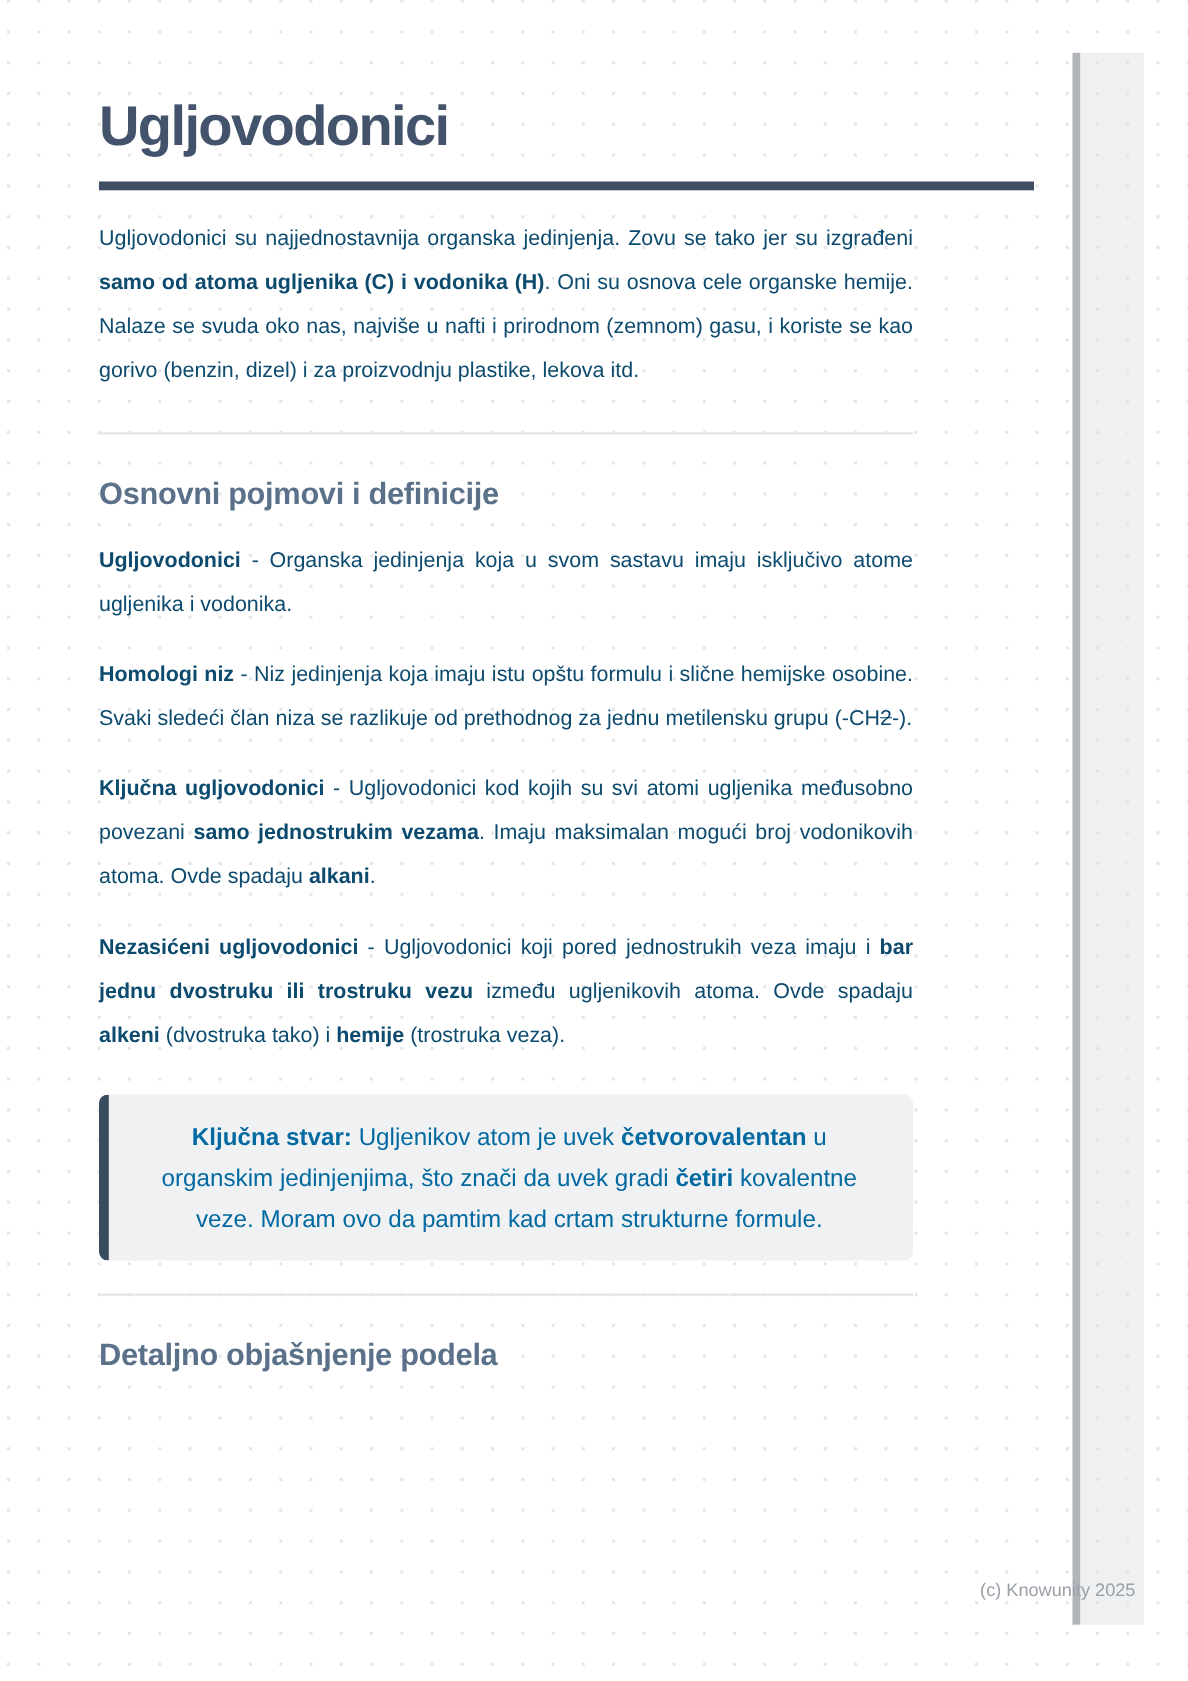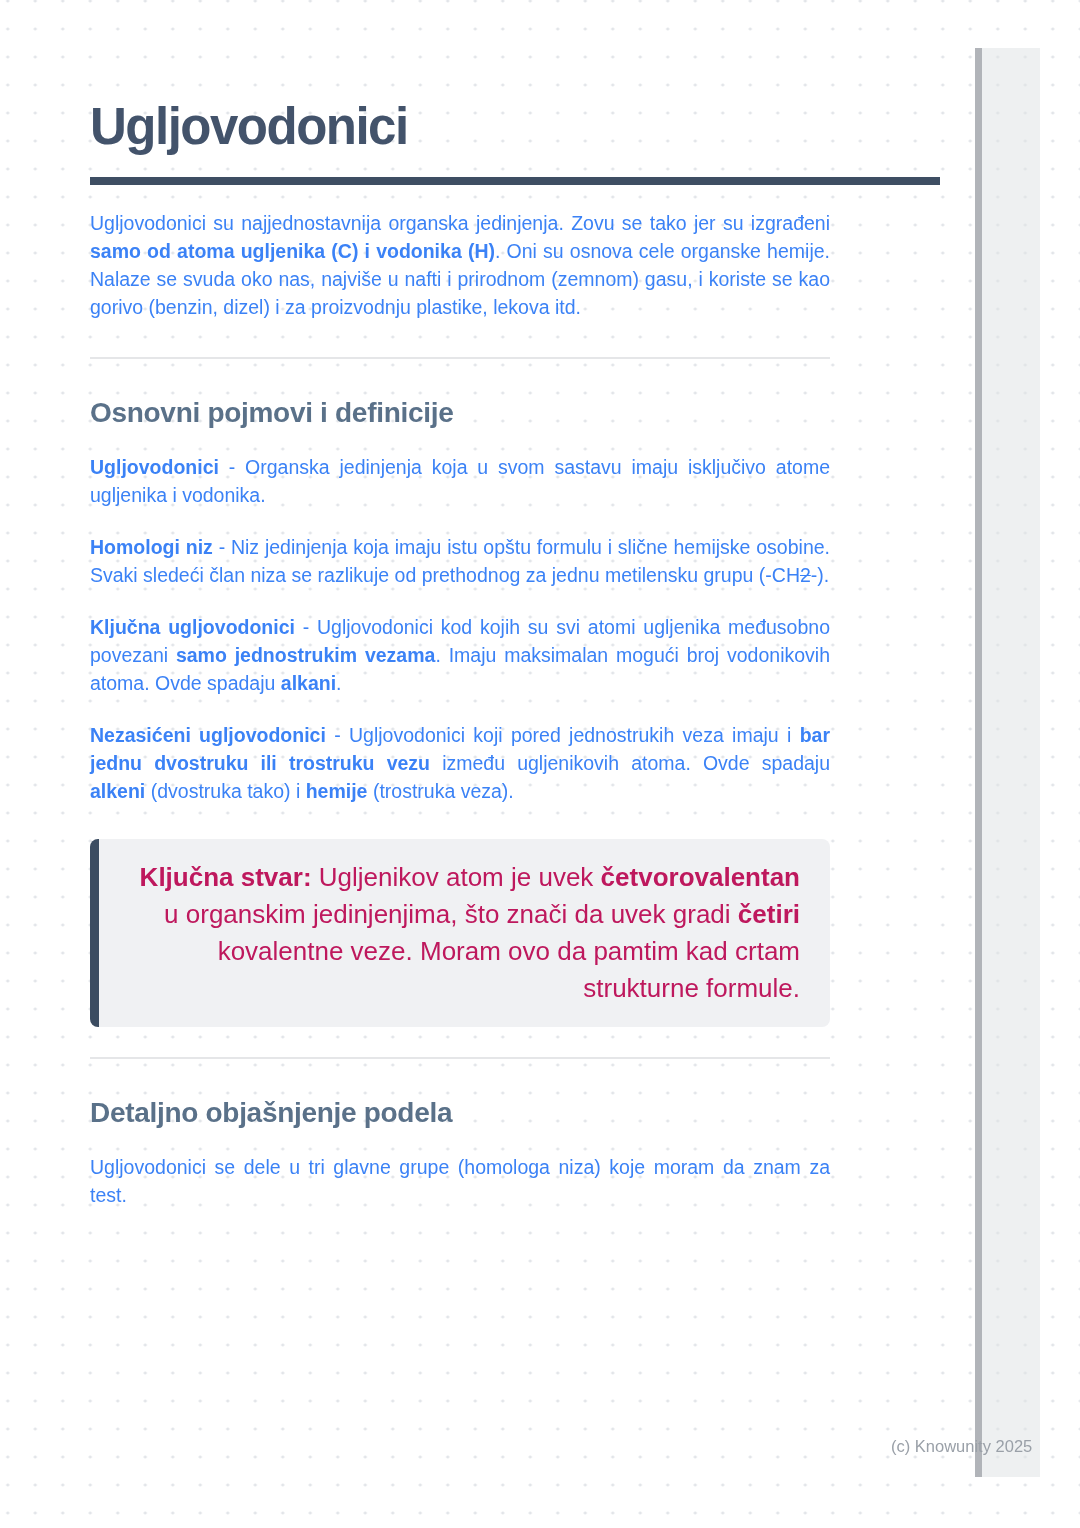--- a/index.html
+++ b/index.html
@@ -5,46 +5,46 @@
   html,body{margin:0;padding:0;}
   body{
     width:1080px;height:1528px;position:relative;overflow:hidden;
     background-color:#ffffff;
     background-image:radial-gradient(circle,#e2e5e9 1.4px,rgba(255,255,255,0) 1.7px);
     background-size:27.5px 28px;
     background-position:49px 43px;
     font-family:"Liberation Sans",sans-serif;
     color:#272c33;
   }
-  .content{position:absolute;left:90px;top:0;width:850px;margin-top:12px;}
+  .content{position:absolute;left:90px;top:0;width:850px;}
   .doc-title{
     margin:86px 0 0;font-size:51px;line-height:1.15;font-weight:800;
     letter-spacing:-1.5px;color:#43536b;
   }
   .title-rule{width:850px;height:8px;background:#3e4e63;margin-top:20px;border:none;}
   .section-heading{
     width:740px;font-size:28px;line-height:32px;font-weight:700;
     color:#5a7189;margin:50px 0 0;letter-spacing:-0.3px;
   }
   .section-heading.h-after-divider{margin-top:38px;}
   .body-p{
-    width:740px;font-size:19.5px;line-height:28px;margin:24px 0 0;
-    text-align:justify;color:#3b82f6;
+    width:740px;font-size:19.5px;line-height:40px;margin:24px 0 0;
+    text-align:justify;color:#0c4a6e;
   }
   .b{font-weight:700;}
   .strike{text-decoration:line-through;}
   .divider{width:740px;height:2px;background:#e5e6e8;margin-top:36px;border:none;}
   .divider.d2{margin-top:30px;}
   .callout{
     box-sizing:border-box;width:740px;margin-top:34px;
     background:#f0f1f3;border-left:9px solid #3b4c61;border-radius:8px;
     padding:20px 30px 20px 27px;
   }
   .callout-p{
-    margin:0;font-size:26px;line-height:37px;color:#be185d;text-align:right;
+    margin:0;font-size:22px;line-height:37px;color:#0369a1;text-align:center;
   }
   .footer-credit{
     position:absolute;left:891px;top:1437px;font-size:16.5px;color:#9aa0a8;
     z-index:6;white-space:nowrap;
   }
   .scroll-panel{
     position:absolute;left:982px;top:48px;width:58px;height:1429px;
     background:rgba(224,227,230,0.55);z-index:2;
   }
   .scroll-thumb{
@@ -70,20 +70,19 @@
   <p class="body-p"><span class="b">Ključna ugljovodonici</span><span> - Ugljovodonici kod kojih su svi atomi ugljenika međusobno povezani </span><span class="b">samo jednostrukim vezama</span><span>. Imaju maksimalan mogući broj vodonikovih atoma. Ovde spadaju </span><span class="b">alkani</span><span>.</span></p>
   <p class="body-p"><span class="b">Nezasićeni ugljovodonici</span><span> - Ugljovodonici koji pored jednostrukih veza imaju i </span><span class="b">bar jednu dvostruku ili trostruku vezu</span><span> između ugljenikovih atoma. Ovde spadaju </span><span class="b">alkeni</span><span> (dvostruka tako) i </span><span class="b">hemije</span><span> (trostruka veza).</span></p>
 
   <div class="callout">
     <p class="callout-p"><span class="b">Ključna stvar:</span><span> Ugljenikov atom je uvek </span><span class="b">četvorovalentan</span><span> u organskim jedinjenjima, što znači da uvek gradi </span><span class="b">četiri</span><span> kovalentne veze. Moram ovo da pamtim kad crtam strukturne formule.</span></p>
   </div>
 
   <div class="divider d2"></div>
 
   <h2 class="section-heading h-after-divider">Detaljno objašnjenje podela</h2>
-  <p class="body-p"><span>Ugljovodonici se dele u tri glavne grupe (homologa niza) koje moram da znam za test.</span></p>
 
 </div>
 
 <div class="scroll-panel"></div>
 <div class="scroll-thumb"></div>
 
 <div class="footer-credit">(c) Knowunity 2025</div>
 
 </body></html>

